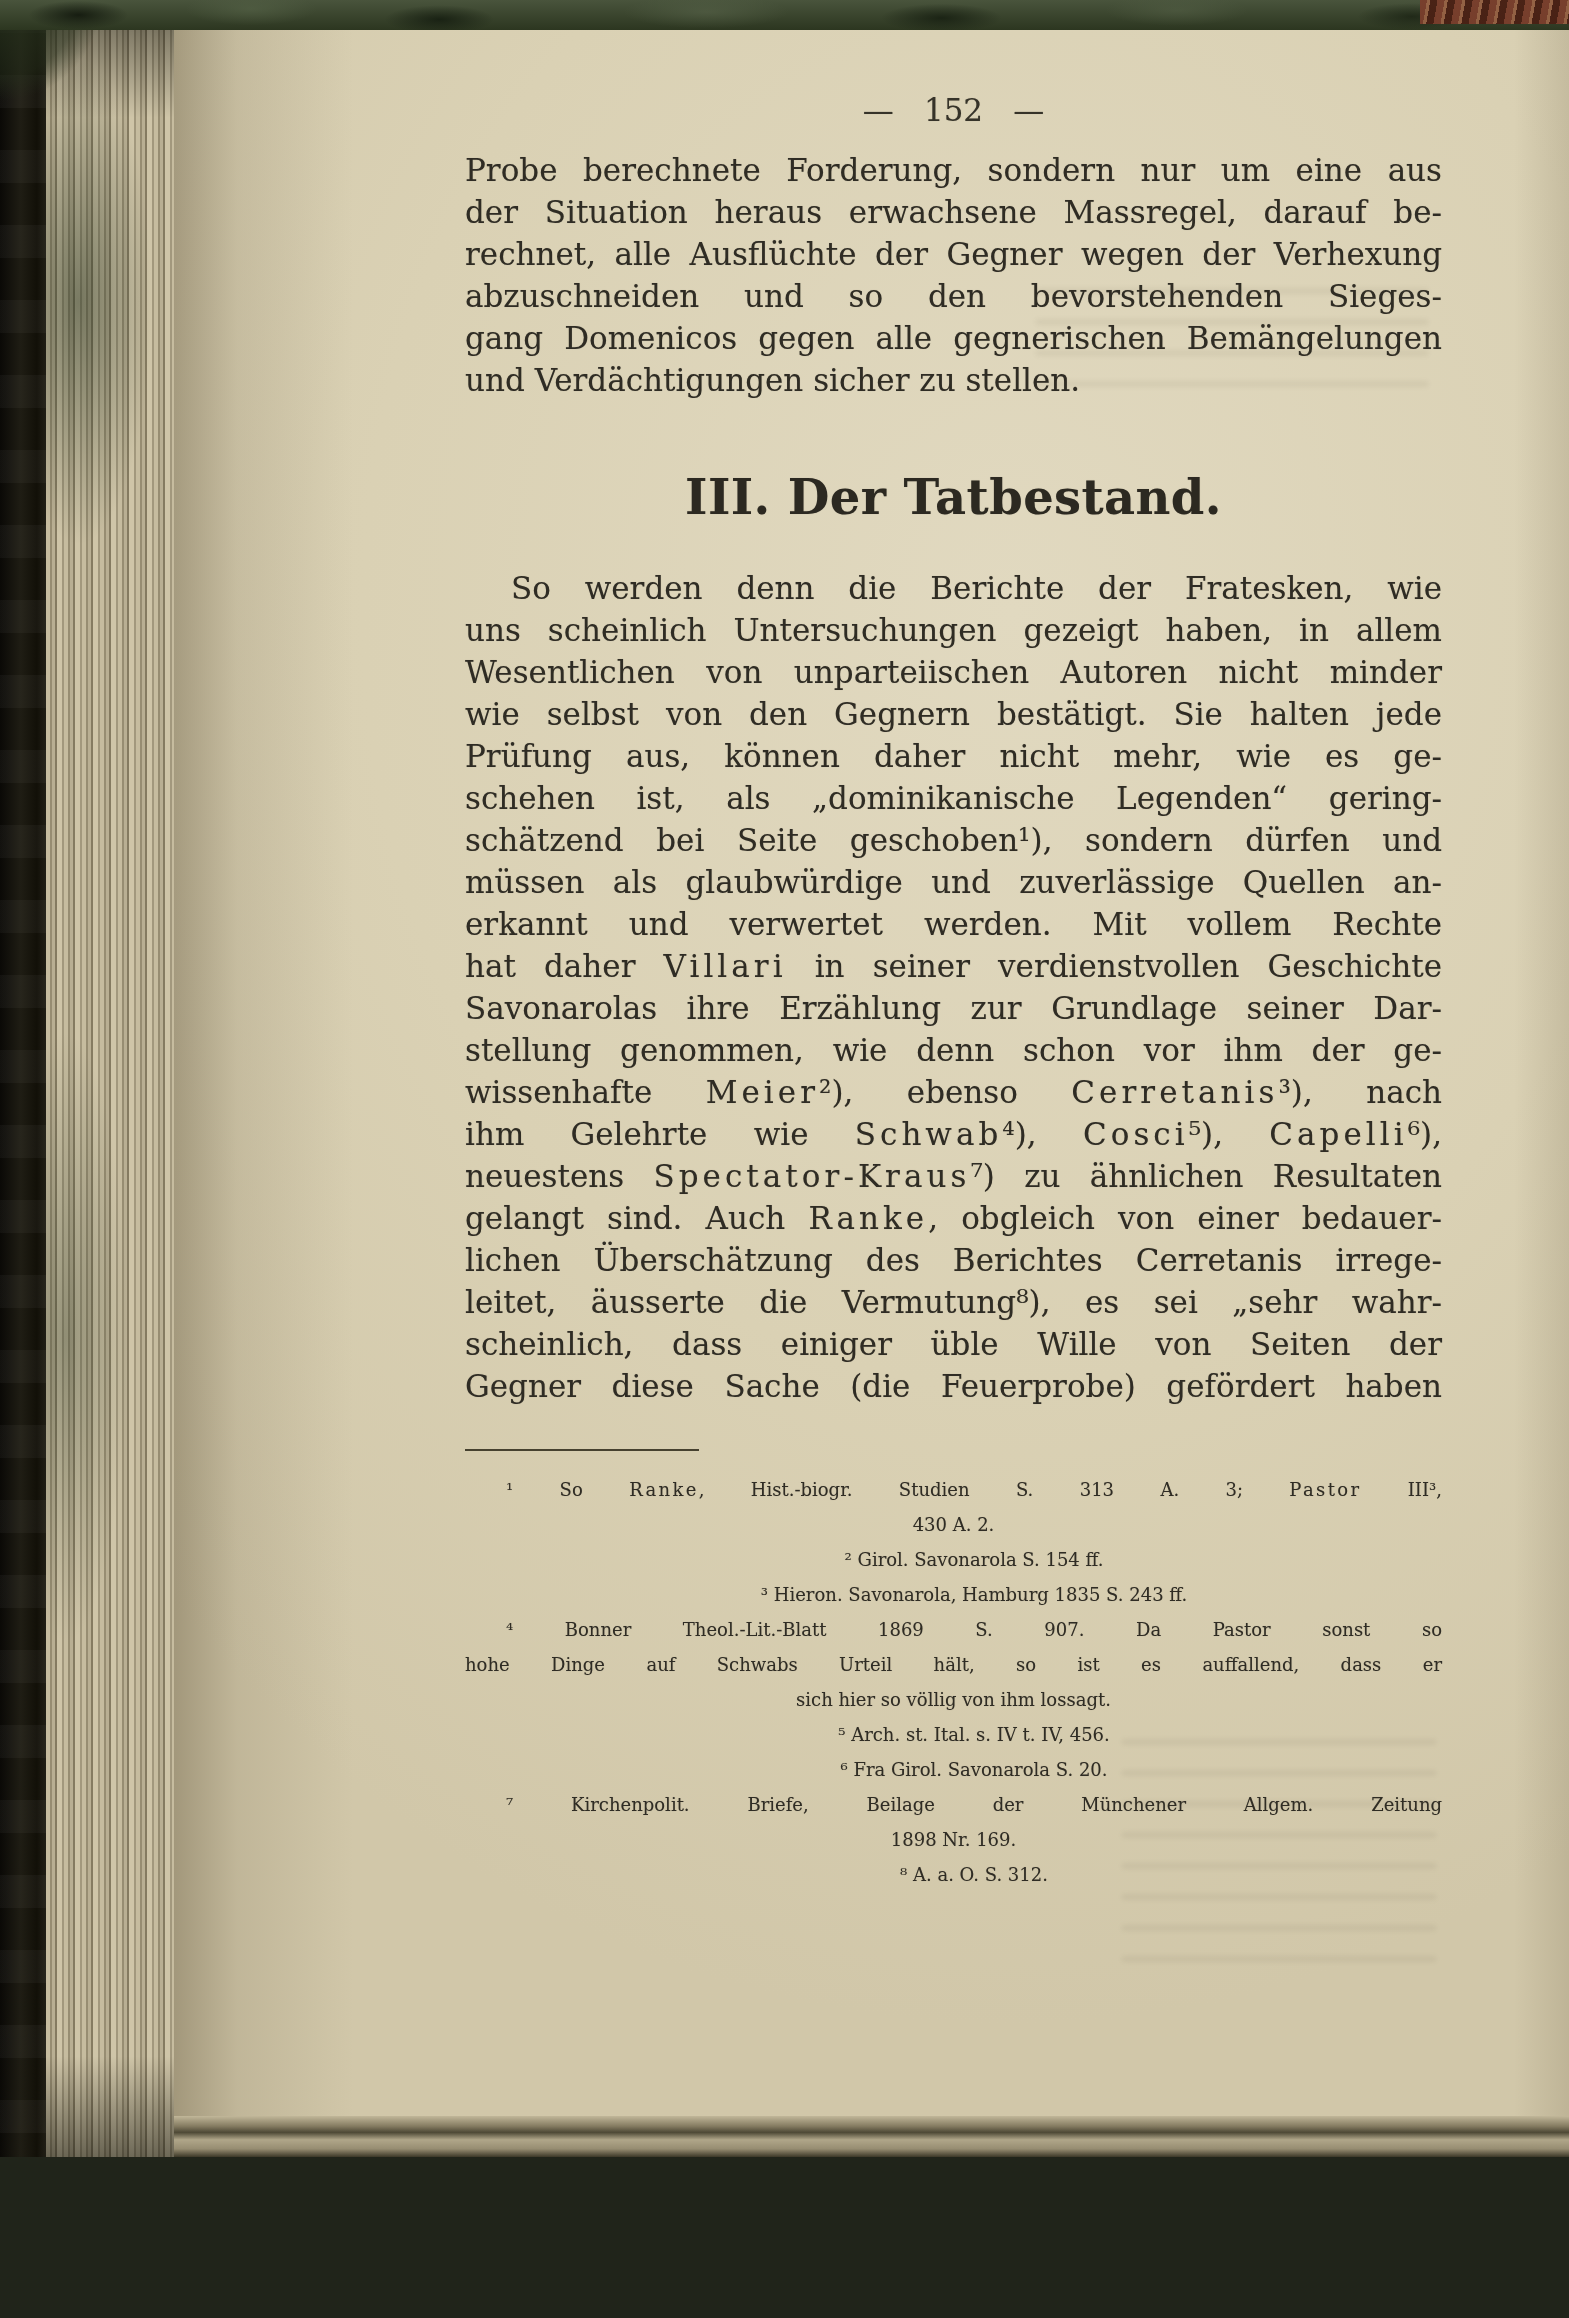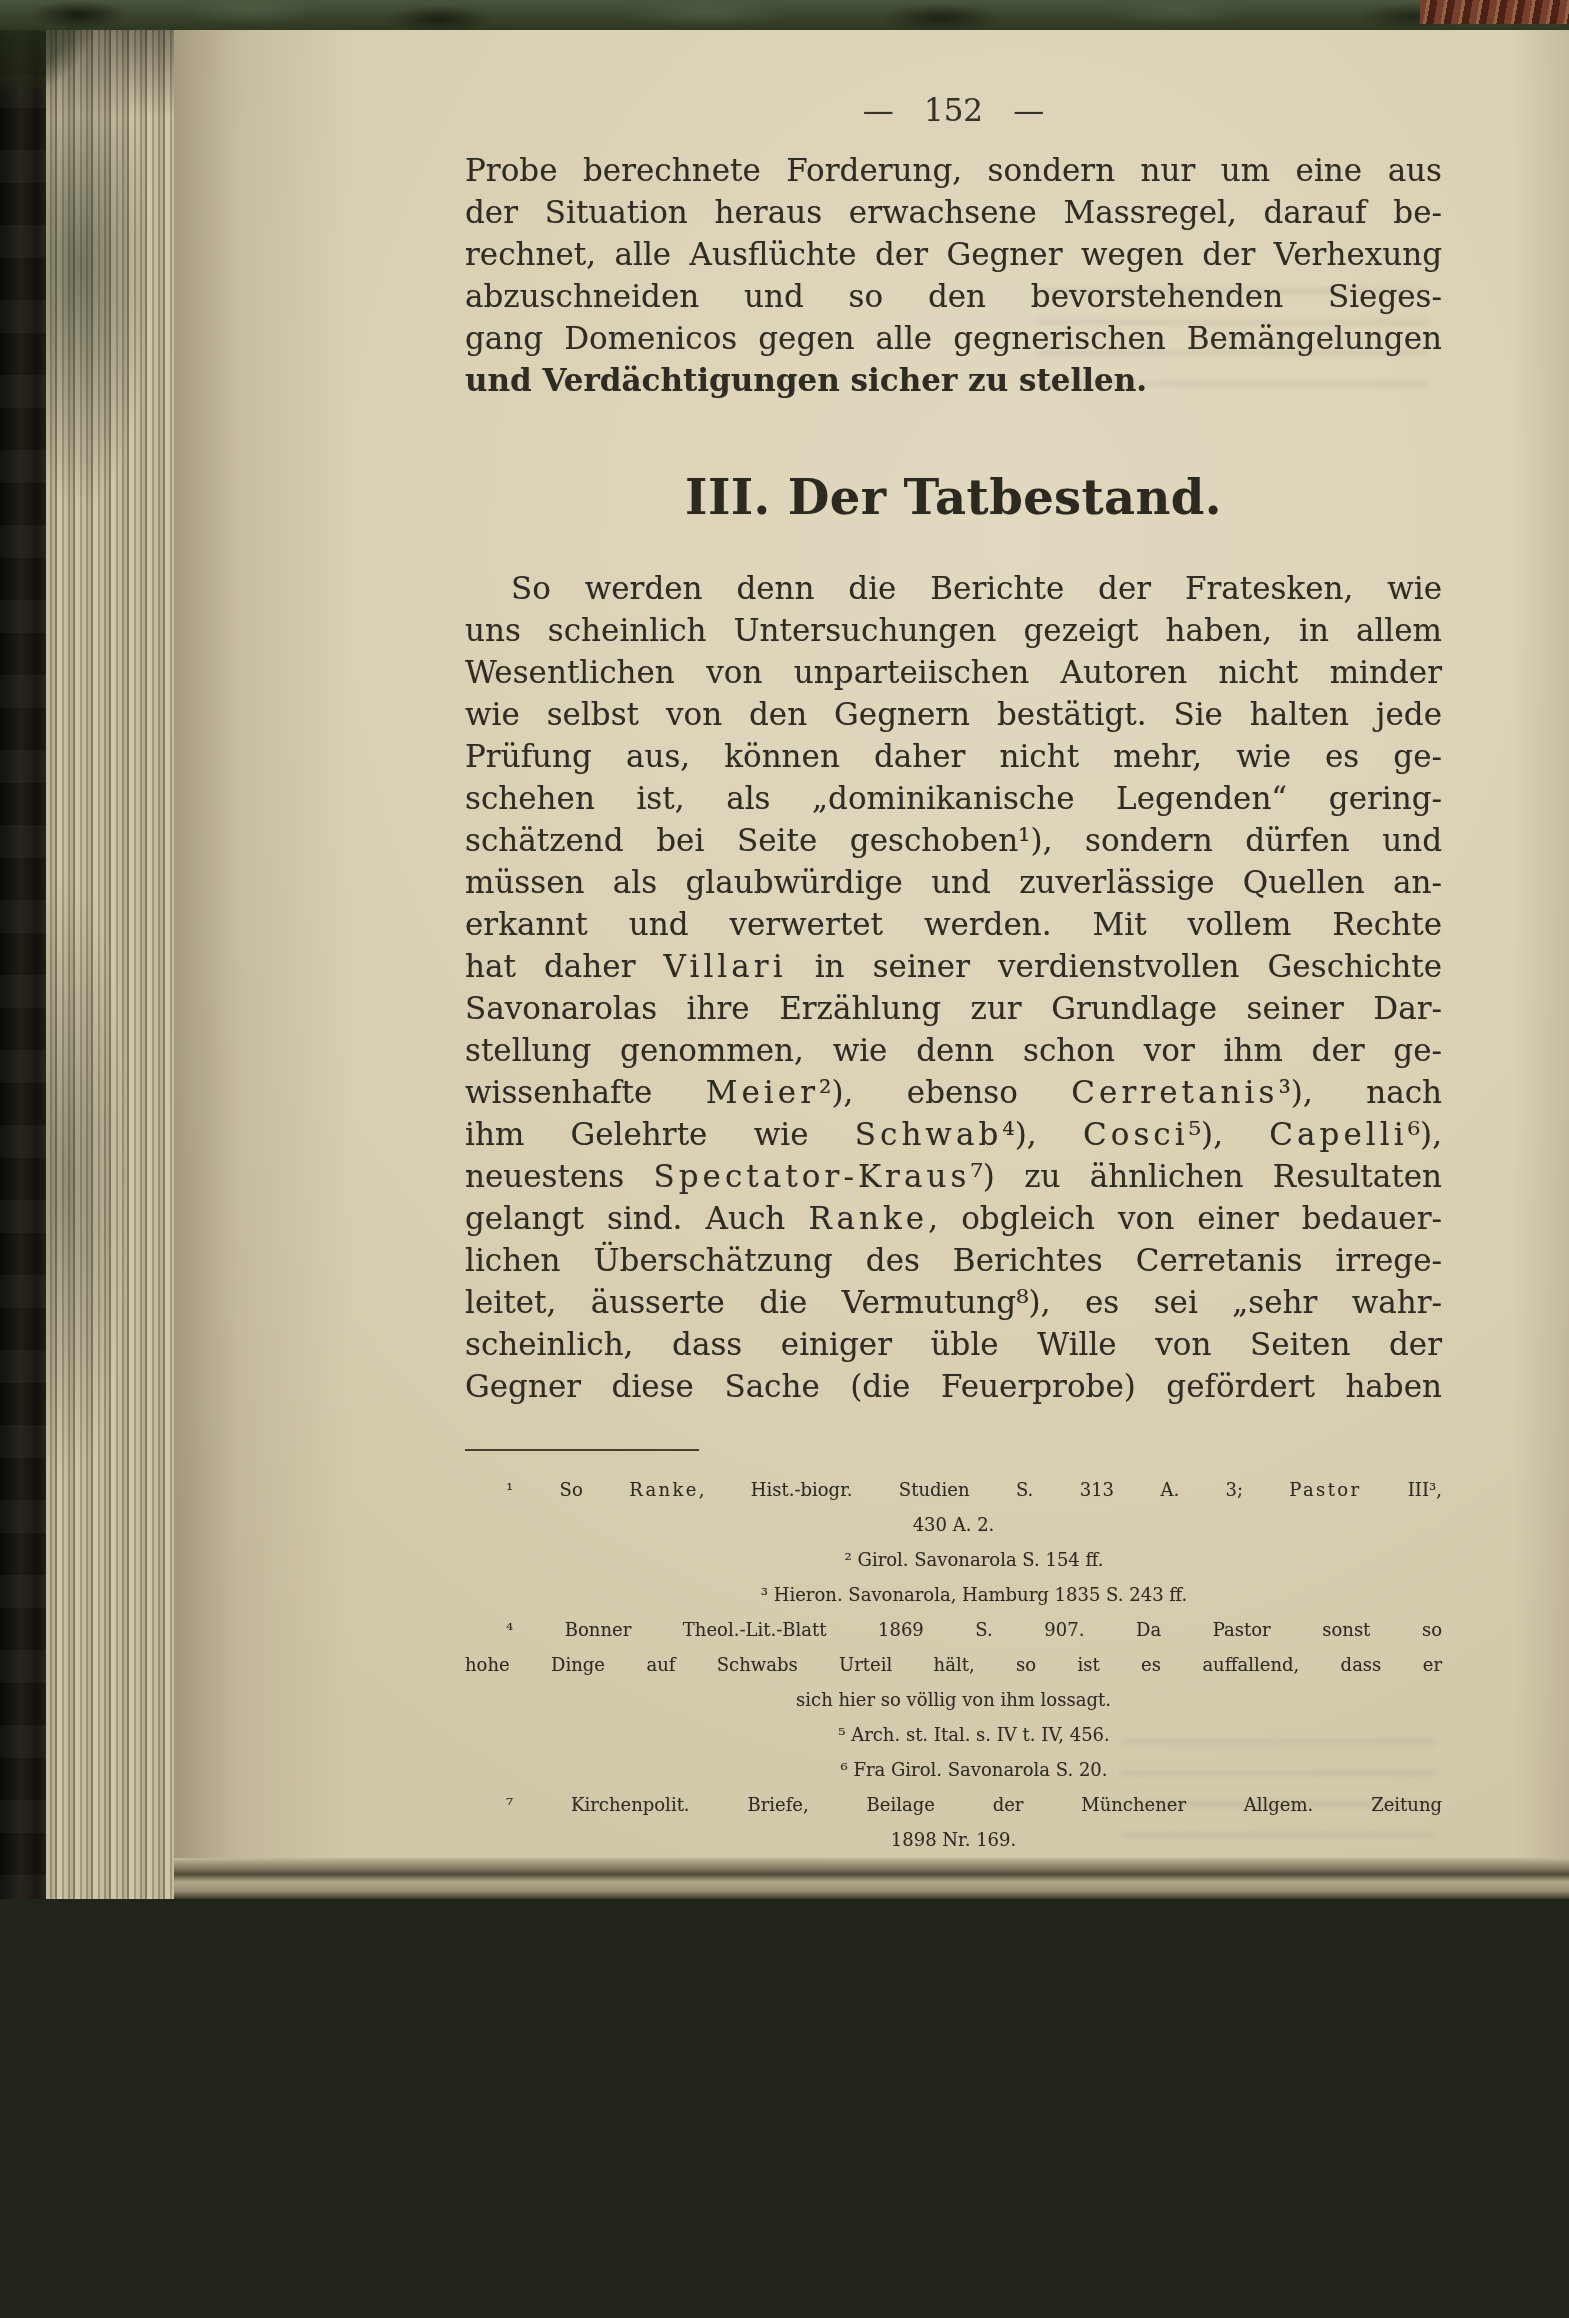--- a/index.html
+++ b/index.html
@@ -1,19 +1,19 @@
 <!DOCTYPE html>
 <html style="font-size:12.6px"><head>
 <meta charset="utf-8">
 <title>Scanned book page — 152</title>
 <style>
   * { margin:0; padding:0; box-sizing:border-box; }
   html, body { width:1569px; height:2319px; background:#20241a; }
   .scene {
-    position:relative; width:1569px; height:1899px; overflow:hidden;
+    position:relative; width:1569px; height:2157px; overflow:hidden;
     font-family:"DejaVu Serif","Liberation Serif",serif;
   }
 
   
   .cover-top {
     position:absolute; left:0; top:0; width:100%; height:30px; z-index:3;
     background:
       radial-gradient(71px 20.4px at 5% 50%, rgba(16,22,12,.85), transparent 70%),
       radial-gradient(94px 23.5px at 16% 30%, rgba(88,102,74,.55), transparent 70%),
       radial-gradient(78px 20.4px at 28% 65%, rgba(18,26,14,.8), transparent 70%),
@@ -82,21 +82,21 @@
   .text-block {
     position:absolute; left:291px; top:63px; width:977px;
     color:#2f2c24; font-size:31px; line-height:42px;
     text-shadow:0 0 0.8px rgba(47,44,36,.25);
   }
   .page-number {
     text-align:center; font-size:31px; line-height:38px;
     margin-bottom:20.4px; word-spacing:20.4px; color:#363329;
   }
   .para .ln { text-align:justify; text-align-last:justify; }
-  .ln.short { text-align-last:left;font-weight:bold; }
+  .ln.short { text-align-last:left; }
   .ln.indent { text-indent:46px; }
   .heading {
     margin:69px 0 42px; text-align:center; font-weight:bold;
     font-size:48px; line-height:55px; letter-spacing:0.4px; color:#2c2921;
   }
   .fn-rule {
     margin-top:42px; margin-bottom:20.4px; width:234px; height:0;
     border-top:2.4px solid #46412f;
   }
   .footnotes { font-size:18px; line-height:35px; }

